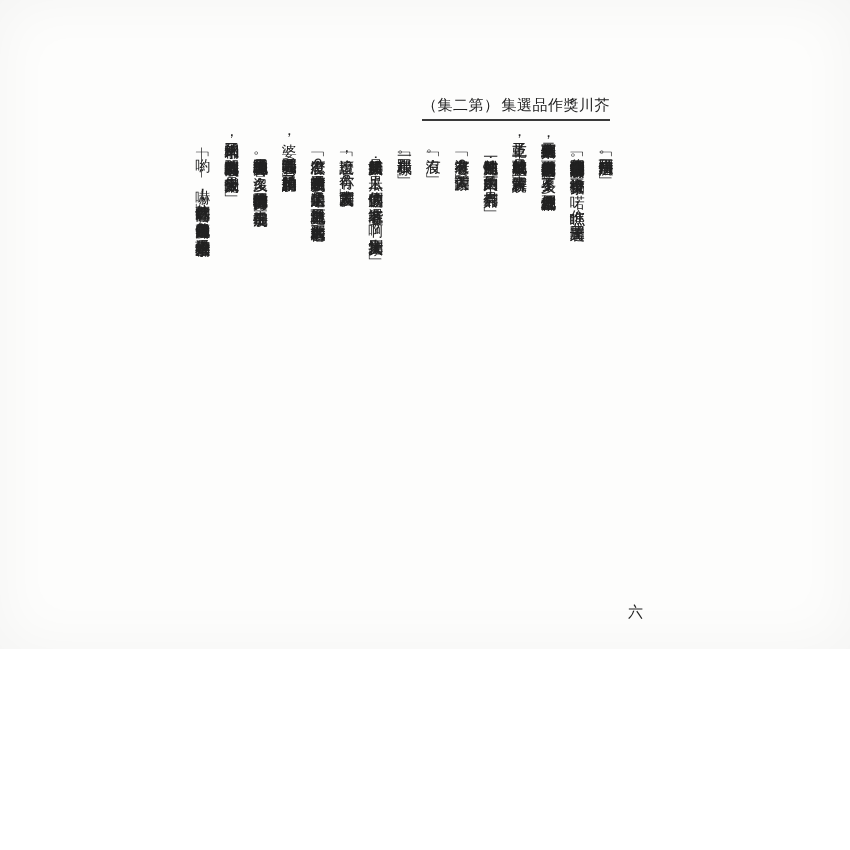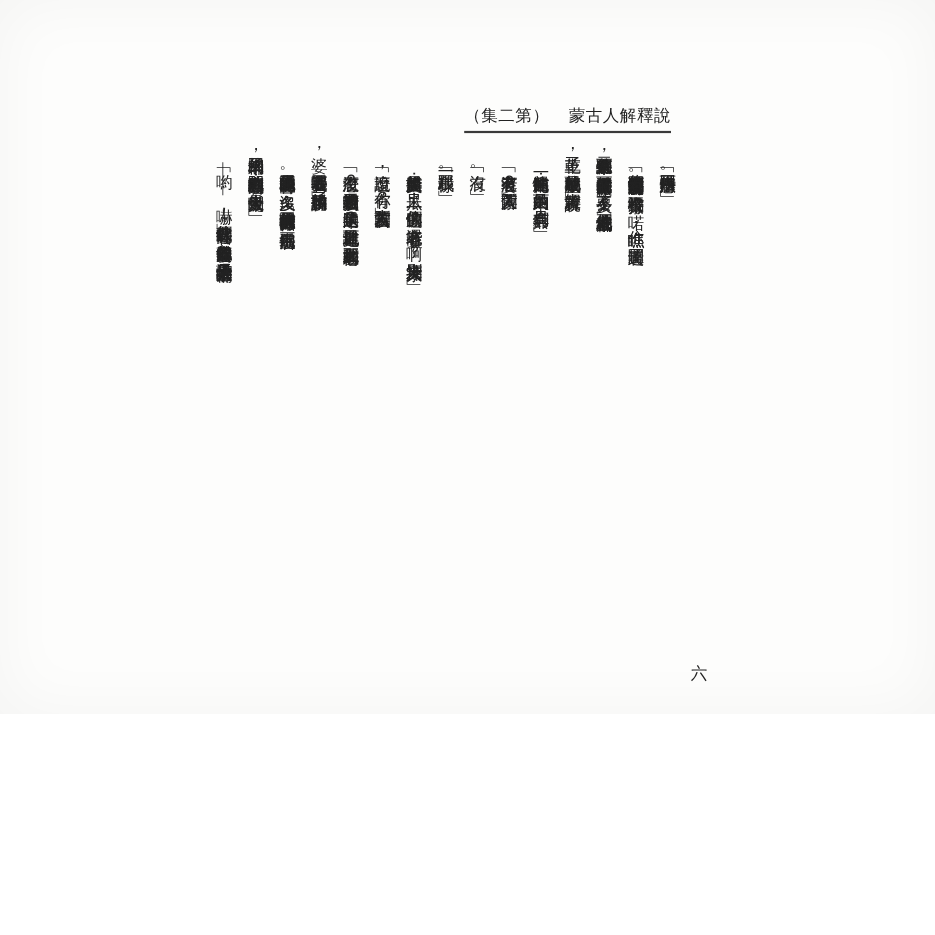--- a/index.html
+++ b/index.html
@@ -64,21 +64,21 @@
     color: #222;
   }
 </style>
 </head>
 <body>
 
 <div class="canvas">
 
   <div class="running-head">
     <span>（集二第）</span>
-    <span>蒙古人解釋說</span>
+    <span>集選品作獎川芥</span>
   </div>
 
   <div class="text-block">
 
   <div class="text-column indent">「回頭再想辦法借借。」</div>
       <div class="text-column indent">「你知道咱們中國共產黨可是窮得什麼都沒有。沒帶棉被不打緊，喏，你瞧瞧，這間屋子裏</div>
       <div class="text-column">總共有二十來個伙頭軍，可就沒有一個人帶的有兩床被子的。要不了多久，他們就要在木板上鋪</div>
       <div class="text-column">上乾草了，乾草就是現成的墊被。」蒙古人解釋說。</div>
       <div class="text-column indent">麒麟連忙補充一句：「足夠的東西，只有兵爺們！」</div>
       <div class="text-column indent">「有沒有老婆？」蒙古人問傅。</div>

